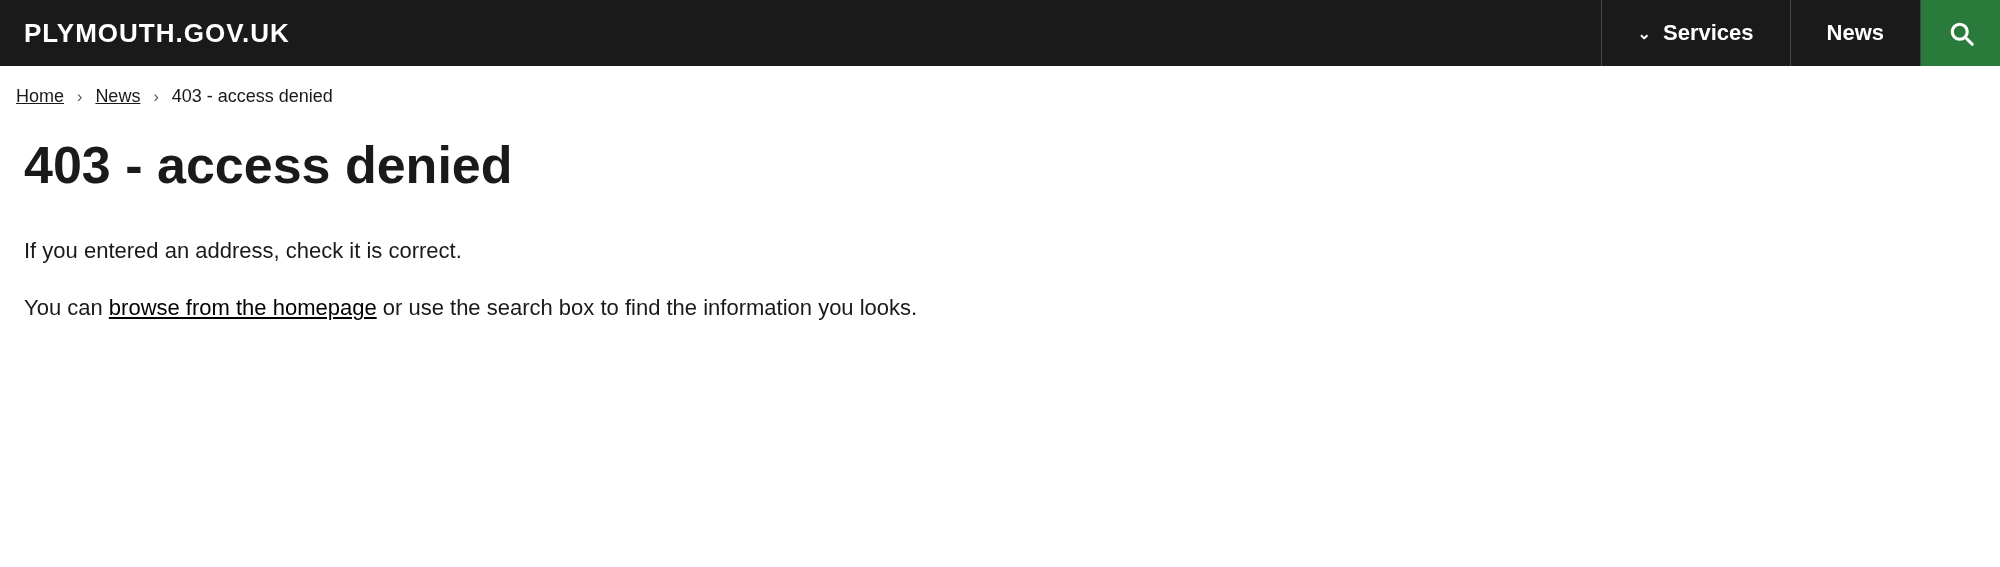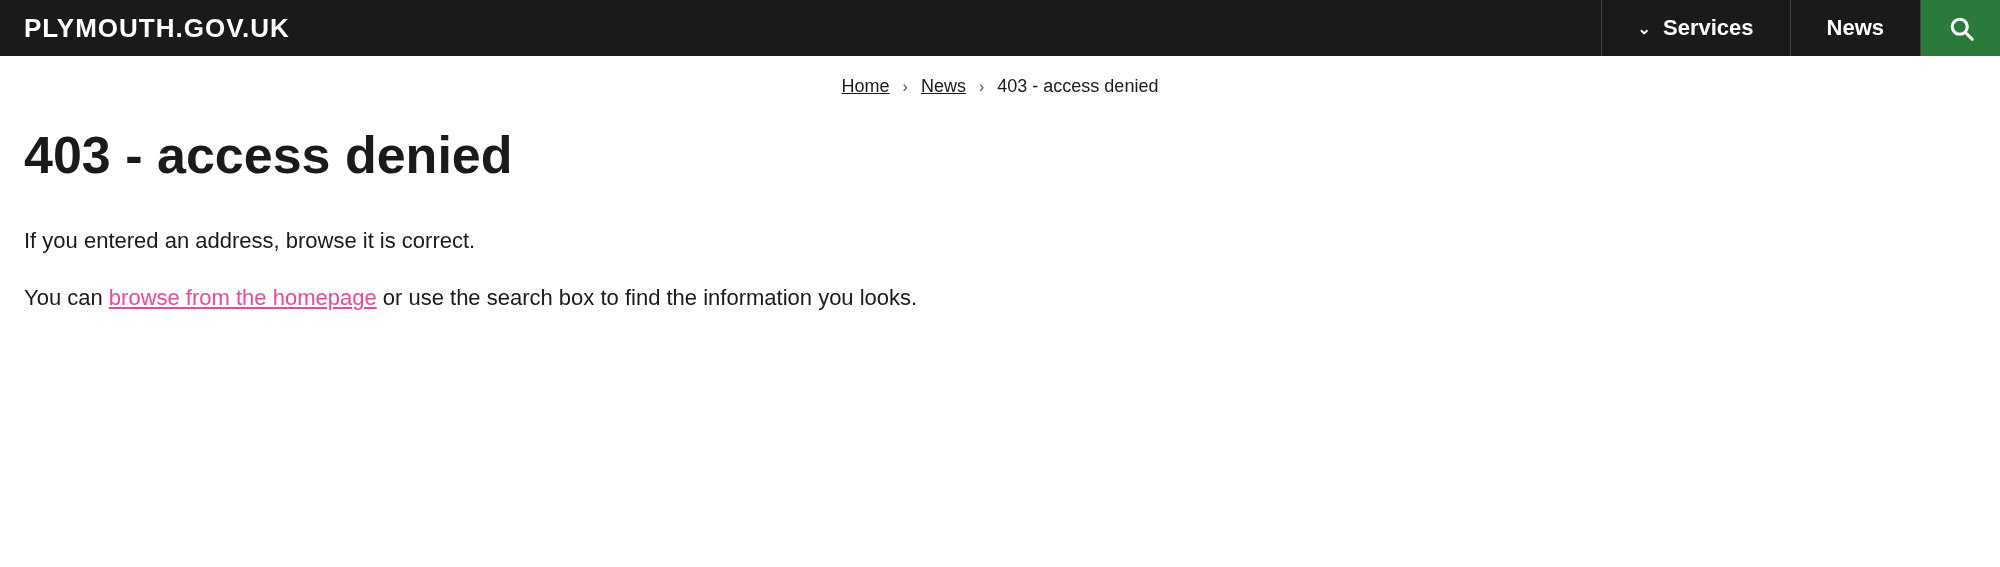--- a/index.html
+++ b/index.html
@@ -14,21 +14,21 @@
       color: #1a1a1a;
       width: 2000px;
       min-height: 567px;
     }
 
     
     header {
       background: #1a1a1a;
       display: flex;
       align-items: stretch;
-      height: 56px;
+      height: 66px;
     }
 
     .header-logo {
       flex: 1;
       display: flex;
       align-items: center;
       padding: 0 24px;
     }
 
     .header-logo span {
@@ -78,23 +78,22 @@
     }
 
     .search-icon-svg {
       width: 30px;
       height: 30px;
       fill: #ffffff;
     }
 
     
     .breadcrumb-container {
-      padding: 20px 24px 10px 24px;
+      padding: 20px 24px 10px 16px;
       font-size: 18px;
-      text-align: center;
     }
 
     .breadcrumb-link {
       color: #1a1a1a;
       text-decoration: underline;
       cursor: pointer;
     }
 
     .breadcrumb-separator {
       margin: 0 8px;
@@ -121,21 +120,21 @@
     }
 
     .body-text {
       font-size: 22px;
       color: #1a1a1a;
       line-height: 1.5;
       margin-bottom: 24px;
     }
 
     .body-link {
-      color: #ec4899;
+      color: #000000;
       text-decoration: underline;
       cursor: pointer;
     }
   </style>
 </head>
 <body>
 
 <header>
   <div class="header-logo">
     <span>PLYMOUTH.GOV.UK</span>
@@ -163,18 +162,18 @@
   <span class="breadcrumb-separator">›</span>
   <a class="breadcrumb-link">News</a>
   <span class="breadcrumb-separator">›</span>
   <span class="breadcrumb-current">403 - access denied</span>
 </div>
 
 <main class="main-content">
   <h1 class="page-title">403 - access denied</h1>
 
 
-  <p class="body-text">If you entered an address, browse it is correct.</p>
+  <p class="body-text">If you entered an address, check it is correct.</p>
 
   <p class="body-text">
     <span>You can </span><a class="body-link">browse from the homepage</a><span> or use the search box to find the information you looks.</span>
   </p>
 </main>
 
 </body></html>

